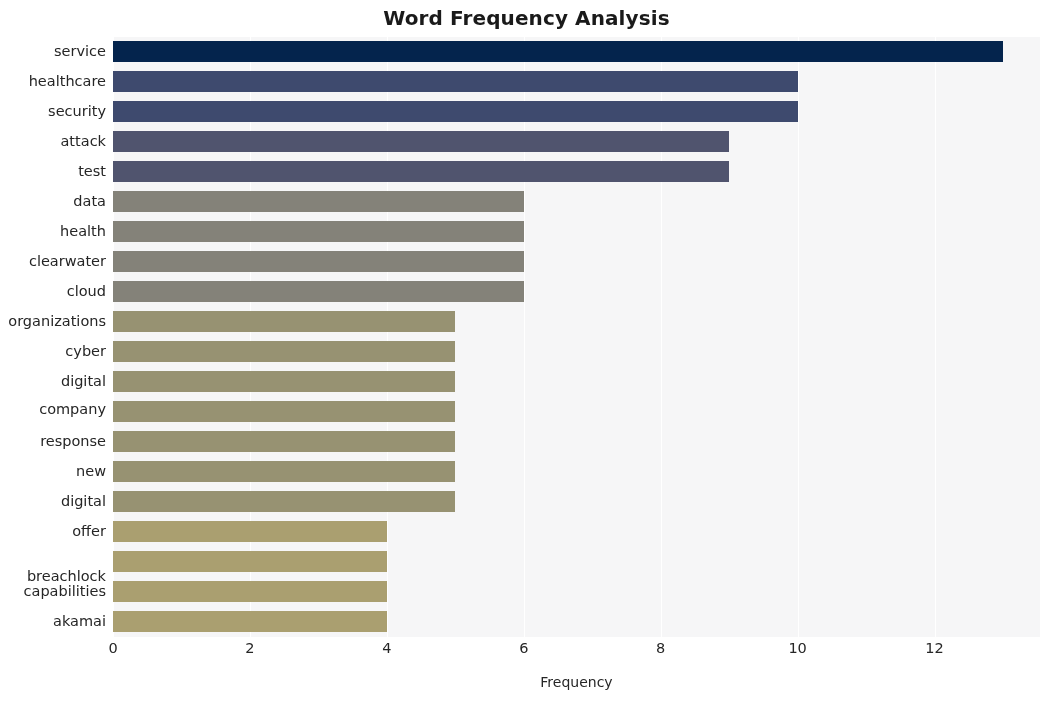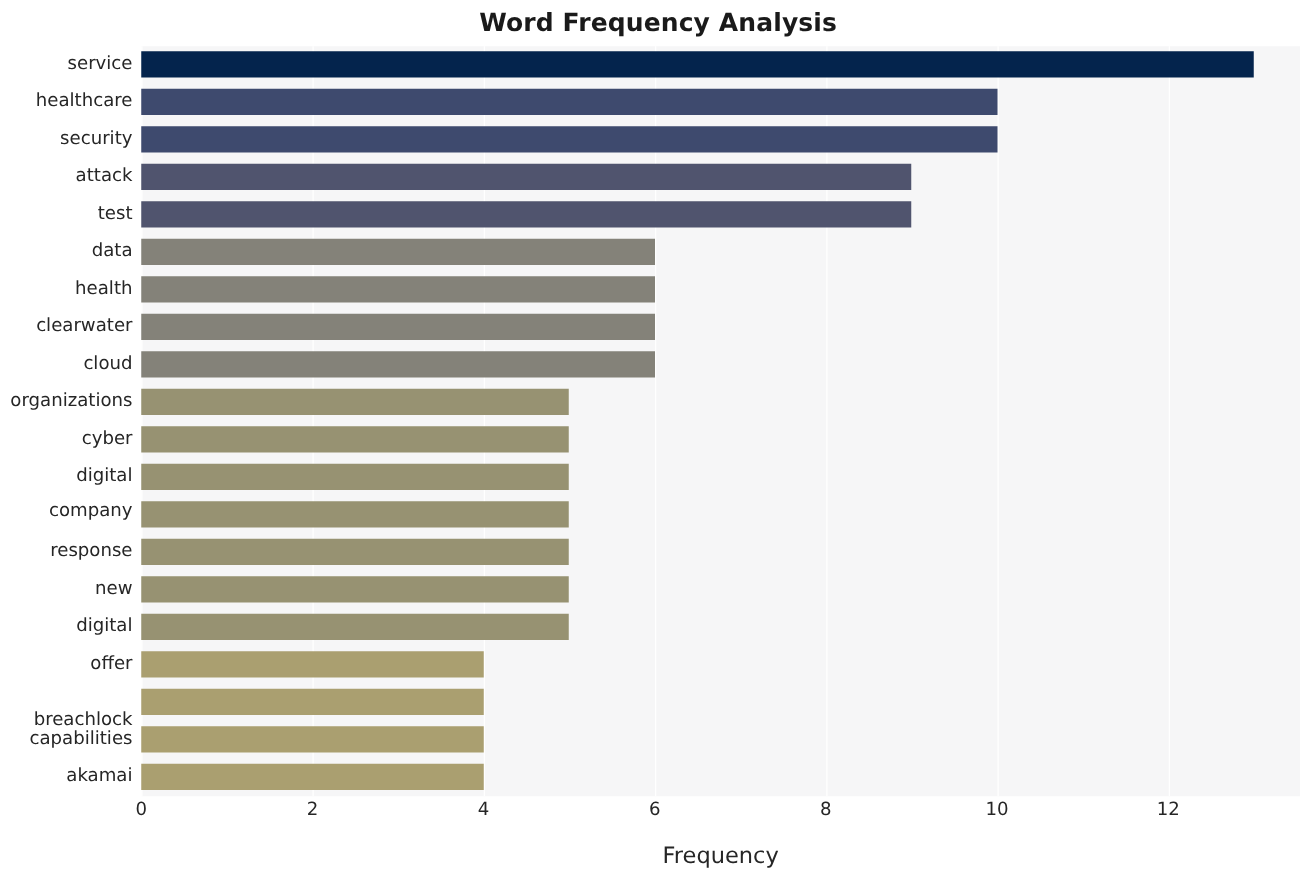--- a/index.html
+++ b/index.html
@@ -96,21 +96,21 @@
     transform: translateX(-50%);
     font-size: 14.5px;
     color: #262626;
   }
   #x-axis-label {
     position: absolute;
     left: 113px;
     top: 674px;
     width: 927px;
     text-align: center;
-    font-size: 18px;
+    font-size: 14px;
     color: #262626;
   }
 </style>
 </head>
 <body>
 
 <div id="chart-root">
 
   <div id="chart-title">Word Frequency Analysis</div>
 

